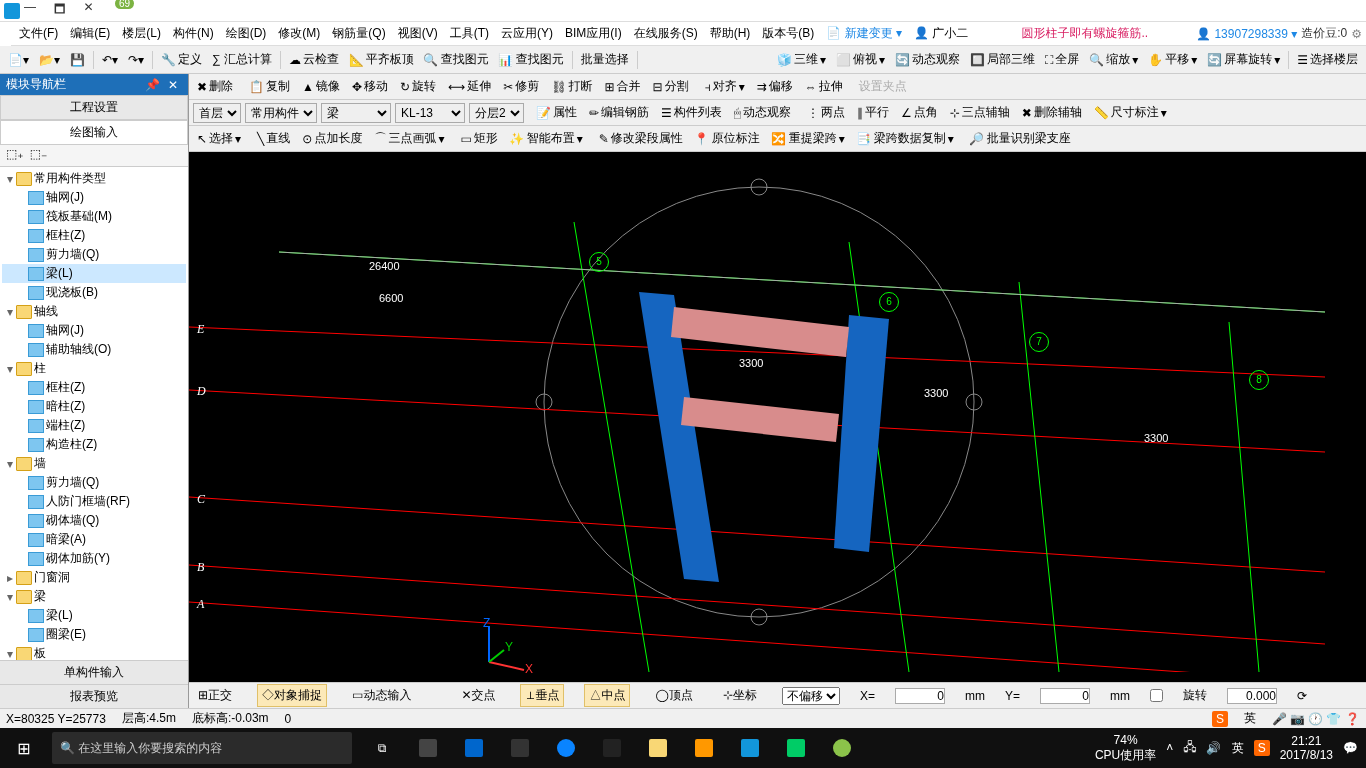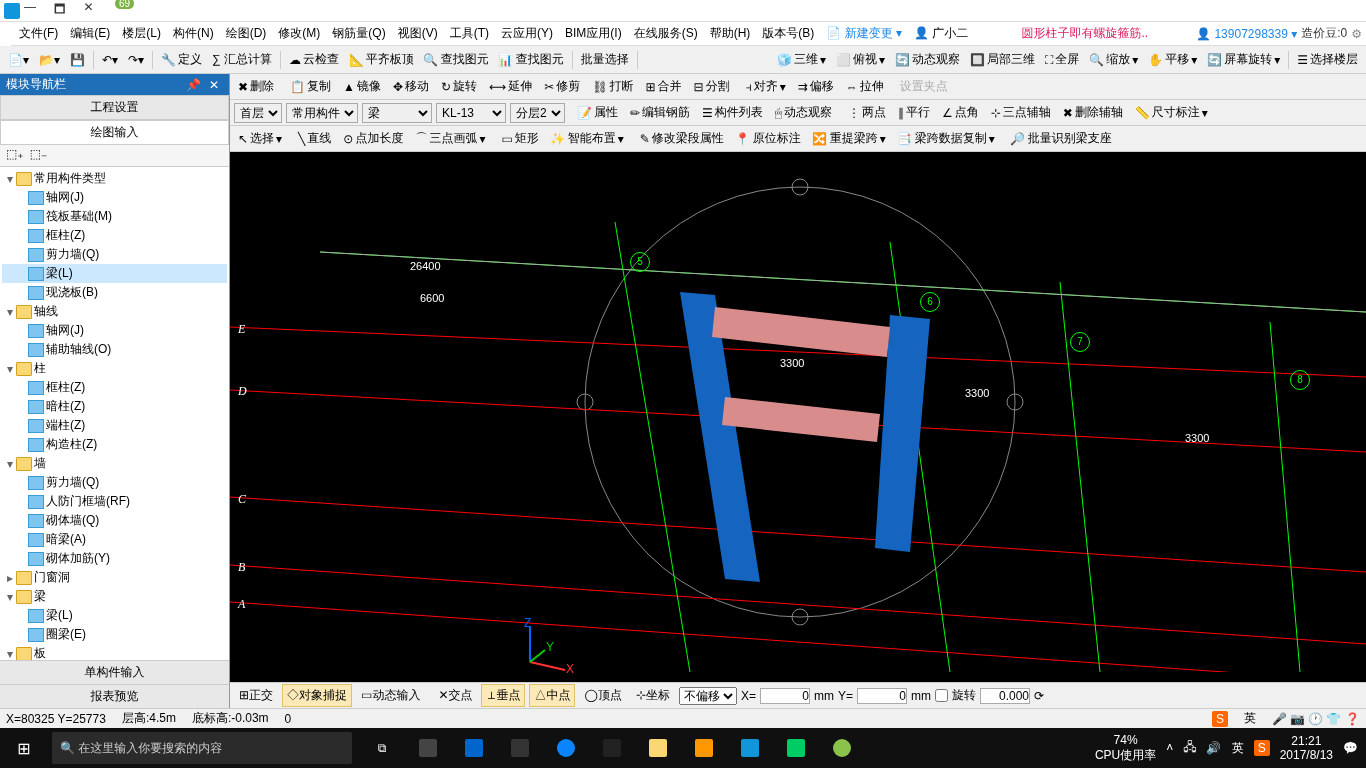--- a/index.html
+++ b/index.html
@@ -15,21 +15,21 @@
 .menu-bar .spacer { flex: 1; }
 .menu-bar .link1 { color: #1e88e5; }
 .menu-bar .link2 { color: #d81b60; }
 .menu-bar .acct { color: #1e88e5; text-align: right; }
 .menu-bar .coins { color: #333; }
 .menu-bar .gear { color: #888; }
 .toolbar { height: 28px; background: #f0f0f0; border-bottom: 1px solid #ccc; display: flex; align-items: center; padding: 0 4px; gap: 2px; }
 .toolbar .tb-btn { padding: 2px 4px; cursor: pointer; display: flex; align-items: center; gap: 2px; }
 .toolbar .sep { width: 1px; height: 18px; background: #ccc; margin: 0 2px; }
 .main-area { flex: 1; display: flex; overflow: hidden; }
-.sidebar { width: 230px; display: flex; flex-direction: column; border-right: 1px solid #999; }
+.sidebar { width: 189px; display: flex; flex-direction: column; border-right: 1px solid #999; }
 .sidebar-title { background: #1e6fb8; color: #fff; padding: 2px 6px; display: flex; align-items: center; }
 .sidebar-title .sp { flex: 1; }
 .sidebar-title .pin, .sidebar-title .cls { cursor: pointer; padding: 0 4px; }
 .sidebar-tabs { display: flex; flex-direction: column; }
 .sidebar-tab { background: #e8e8e8; border: 1px solid #ccc; text-align: center; padding: 3px; cursor: pointer; }
 .sidebar-tab.active { background: #fff; }
 .sidebar-mini { height: 22px; background: #f5f5f5; border-bottom: 1px solid #ccc; padding: 2px 6px; display: flex; gap: 6px; }
 .tree { flex: 1; overflow-y: auto; background: #fff; padding: 2px; }
 .tree-node { display: flex; align-items: center; padding: 1px 2px; cursor: pointer; white-space: nowrap; }
 .tree-node.selected { background: #cce8ff; }
@@ -43,21 +43,21 @@
 .canvas-area { flex: 1; display: flex; flex-direction: column; background: #f0f0f0; }
 .ctoolbar { height: 26px; border-bottom: 1px solid #ccc; display: flex; align-items: center; padding: 0 4px; gap: 4px; background: #f0f0f0; overflow: hidden; white-space: nowrap; }
 .ctoolbar .ct-btn { padding: 2px 4px; cursor: pointer; display: flex; align-items: center; gap: 2px; }
 .ctoolbar select, .ctoolbar input { font-size: 12px; padding: 1px; border: 1px solid #aaa; }
 .viewport { flex: 1; background: #000; position: relative; overflow: hidden; }
 .viewport svg { position: absolute; top: 0; left: 0; }
 .axis-label { position: absolute; color: #fff; font-size: 12px; font-style: italic; font-family: serif; }
 .dim-label { position: absolute; color: #fff; font-size: 11px; }
 .grid-circle { position: absolute; width: 20px; height: 20px; border: 1px solid #0f0; border-radius: 50%; color: #0f0; text-align: center; line-height: 18px; font-size: 10px; }
 .coord-axes { position: absolute; left: 280px; bottom: 60px; }
-.snap-bar { height: 26px; background: #f0f0f0; border-top: 1px solid #ccc; display: flex; align-items: center; padding: 0 4px; gap: 4px; }
+.snap-bar { height: 26px; background: #f0f0f0; border-top: 1px solid #ccc; display: flex; align-items: center; padding: 0 4px; gap: 20px; }
 .snap-bar .sn-btn { padding: 2px 4px; cursor: pointer; border: 1px solid transparent; }
 .snap-bar .sn-btn.active { background: #fce9b8; border: 1px solid #e0c068; }
 .snap-bar input[type=text] { width: 50px; text-align: right; border: 1px solid #aaa; }
 .status-bar { height: 20px; background: #f0f0f0; border-top: 1px solid #ccc; display: flex; align-items: center; padding: 0 6px; gap: 16px; font-size: 11px; }
 .taskbar { height: 40px; background: #101010; display: flex; align-items: center; color: #fff; }
 .taskbar .start { width: 48px; text-align: center; font-size: 16px; }
 .taskbar .search { flex: 0 0 300px; background: #2b2b2b; height: 32px; display: flex; align-items: center; padding: 0 8px; color: #ccc; border-radius: 2px; margin-left: 4px; }
 .taskbar .tb-icons { display: flex; gap: 6px; margin-left: 10px; flex: 1; align-items: center; }
 .taskbar .tb-icons .app { width: 40px; height: 32px; display: flex; align-items: center; justify-content: center; }
 .taskbar .tray { display: flex; align-items: center; gap: 10px; padding: 0 8px; font-size: 11px; }

